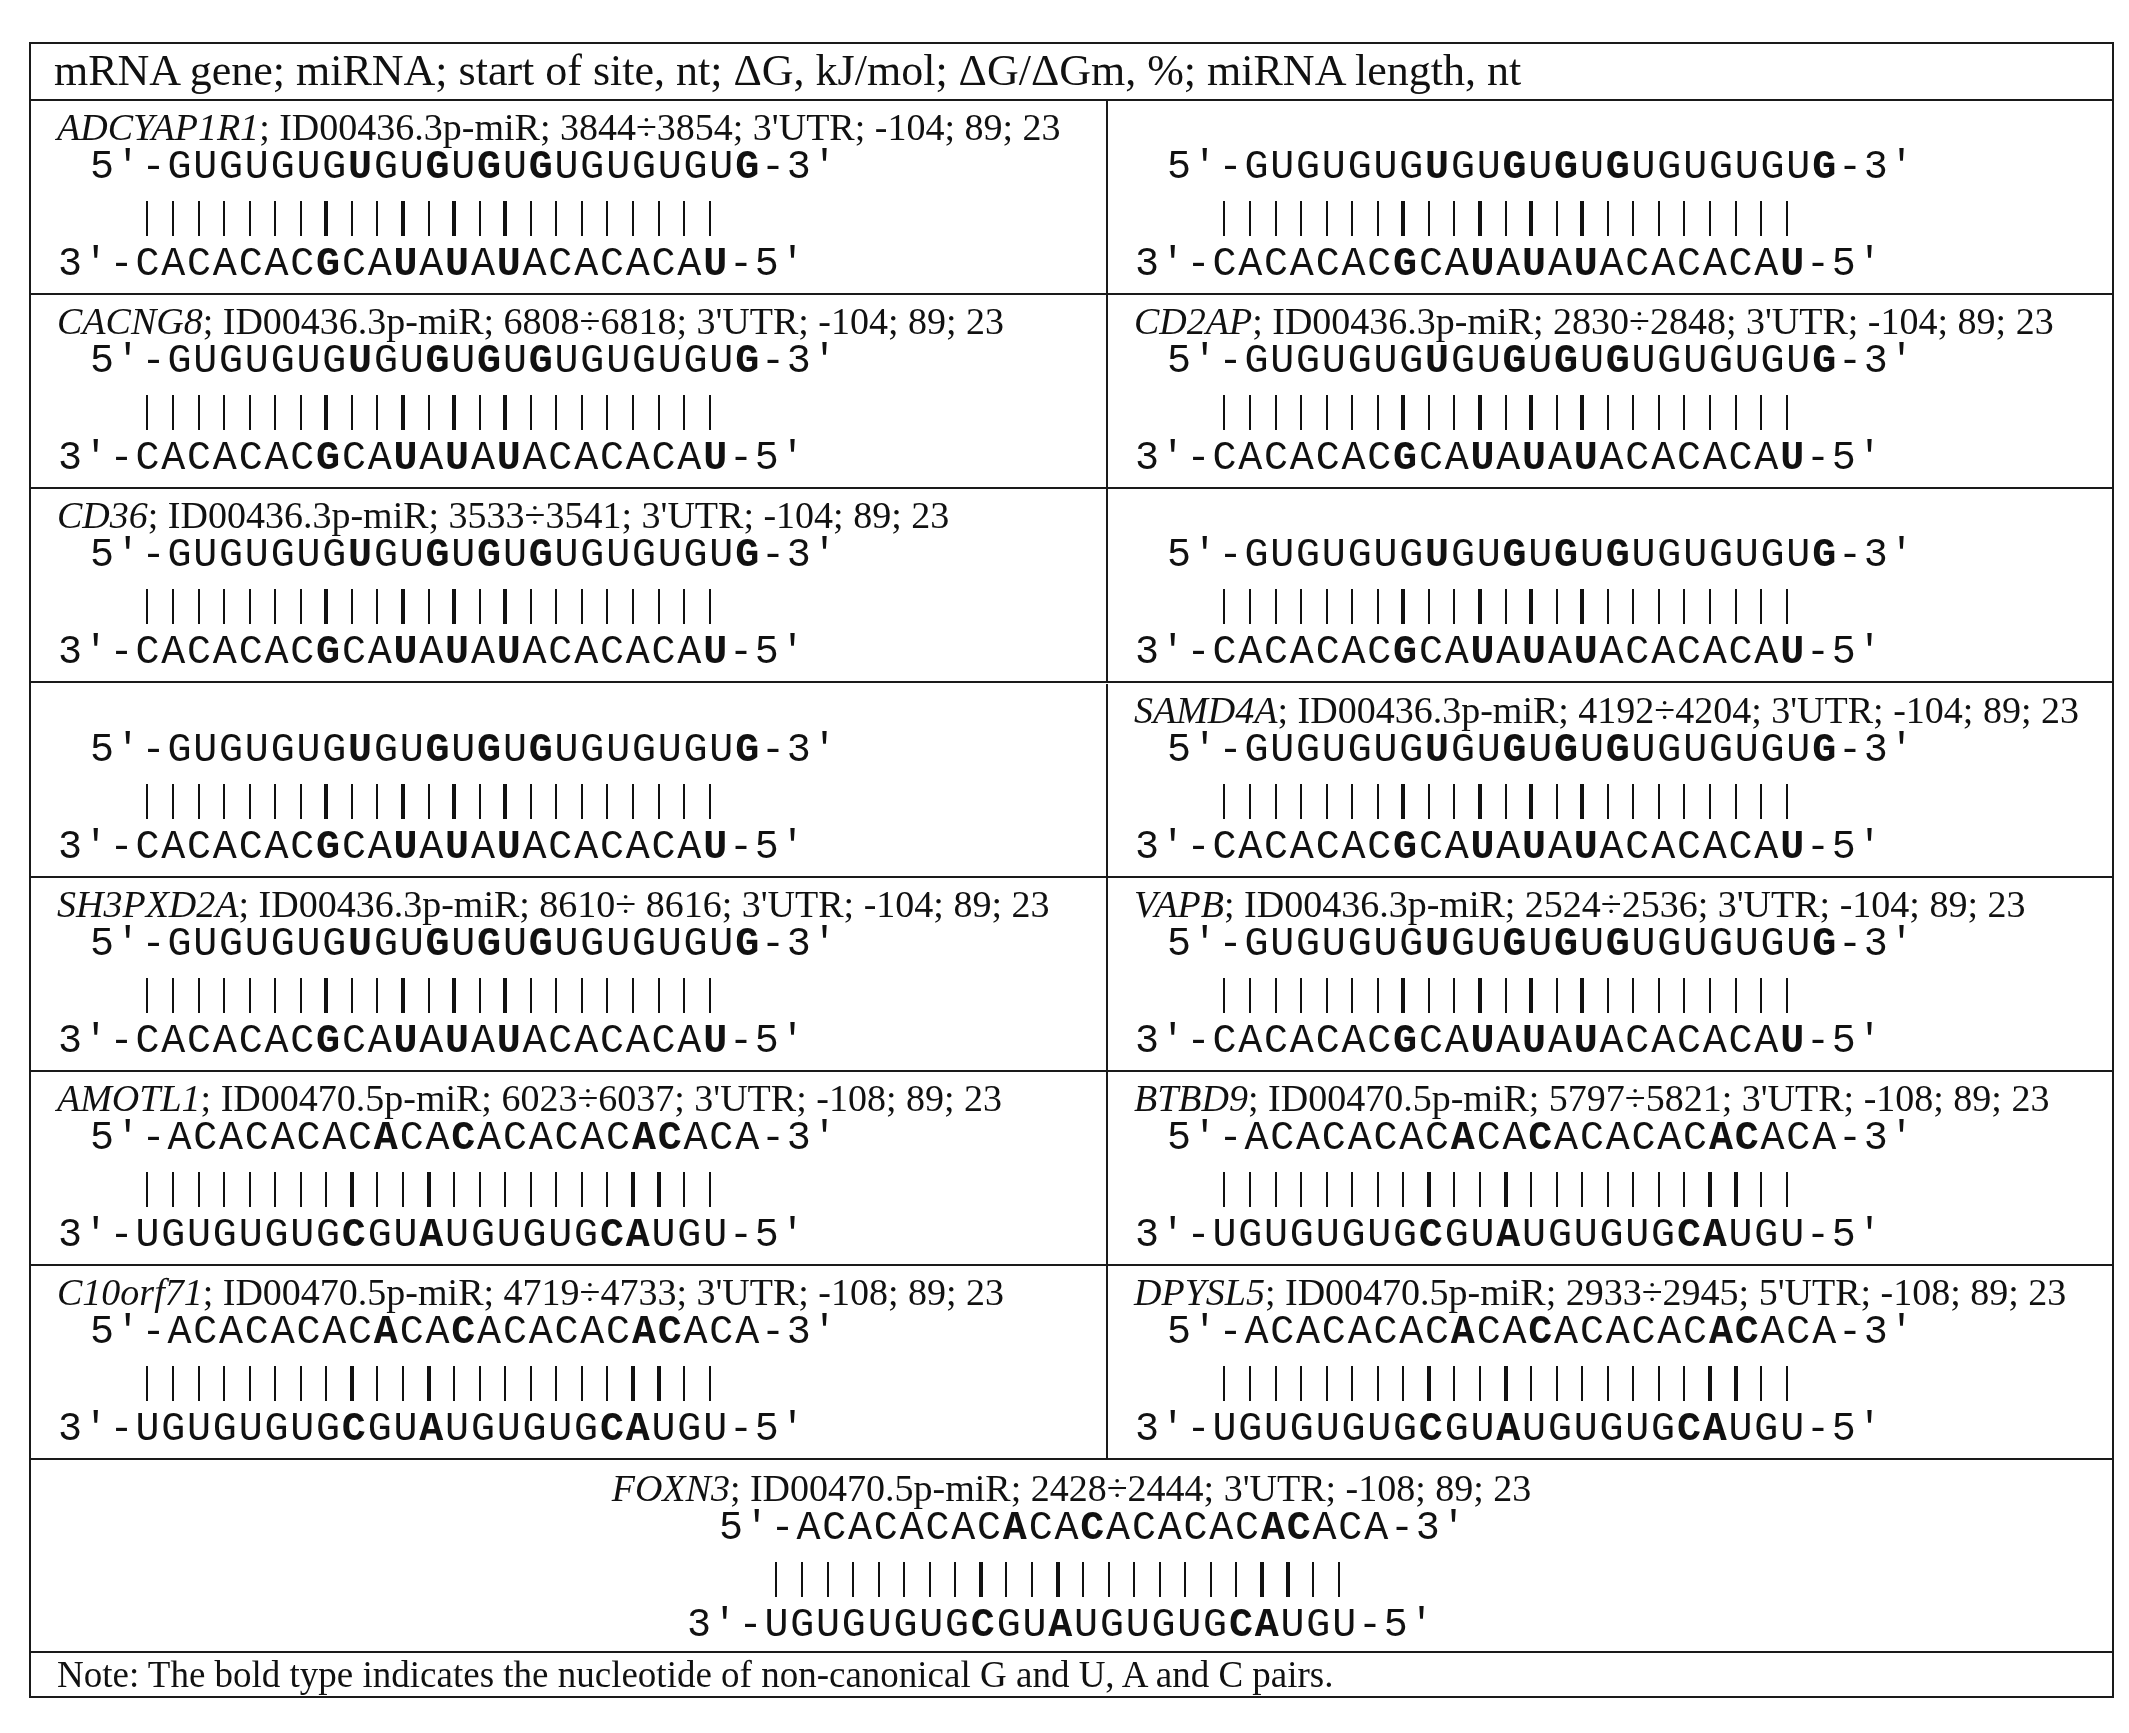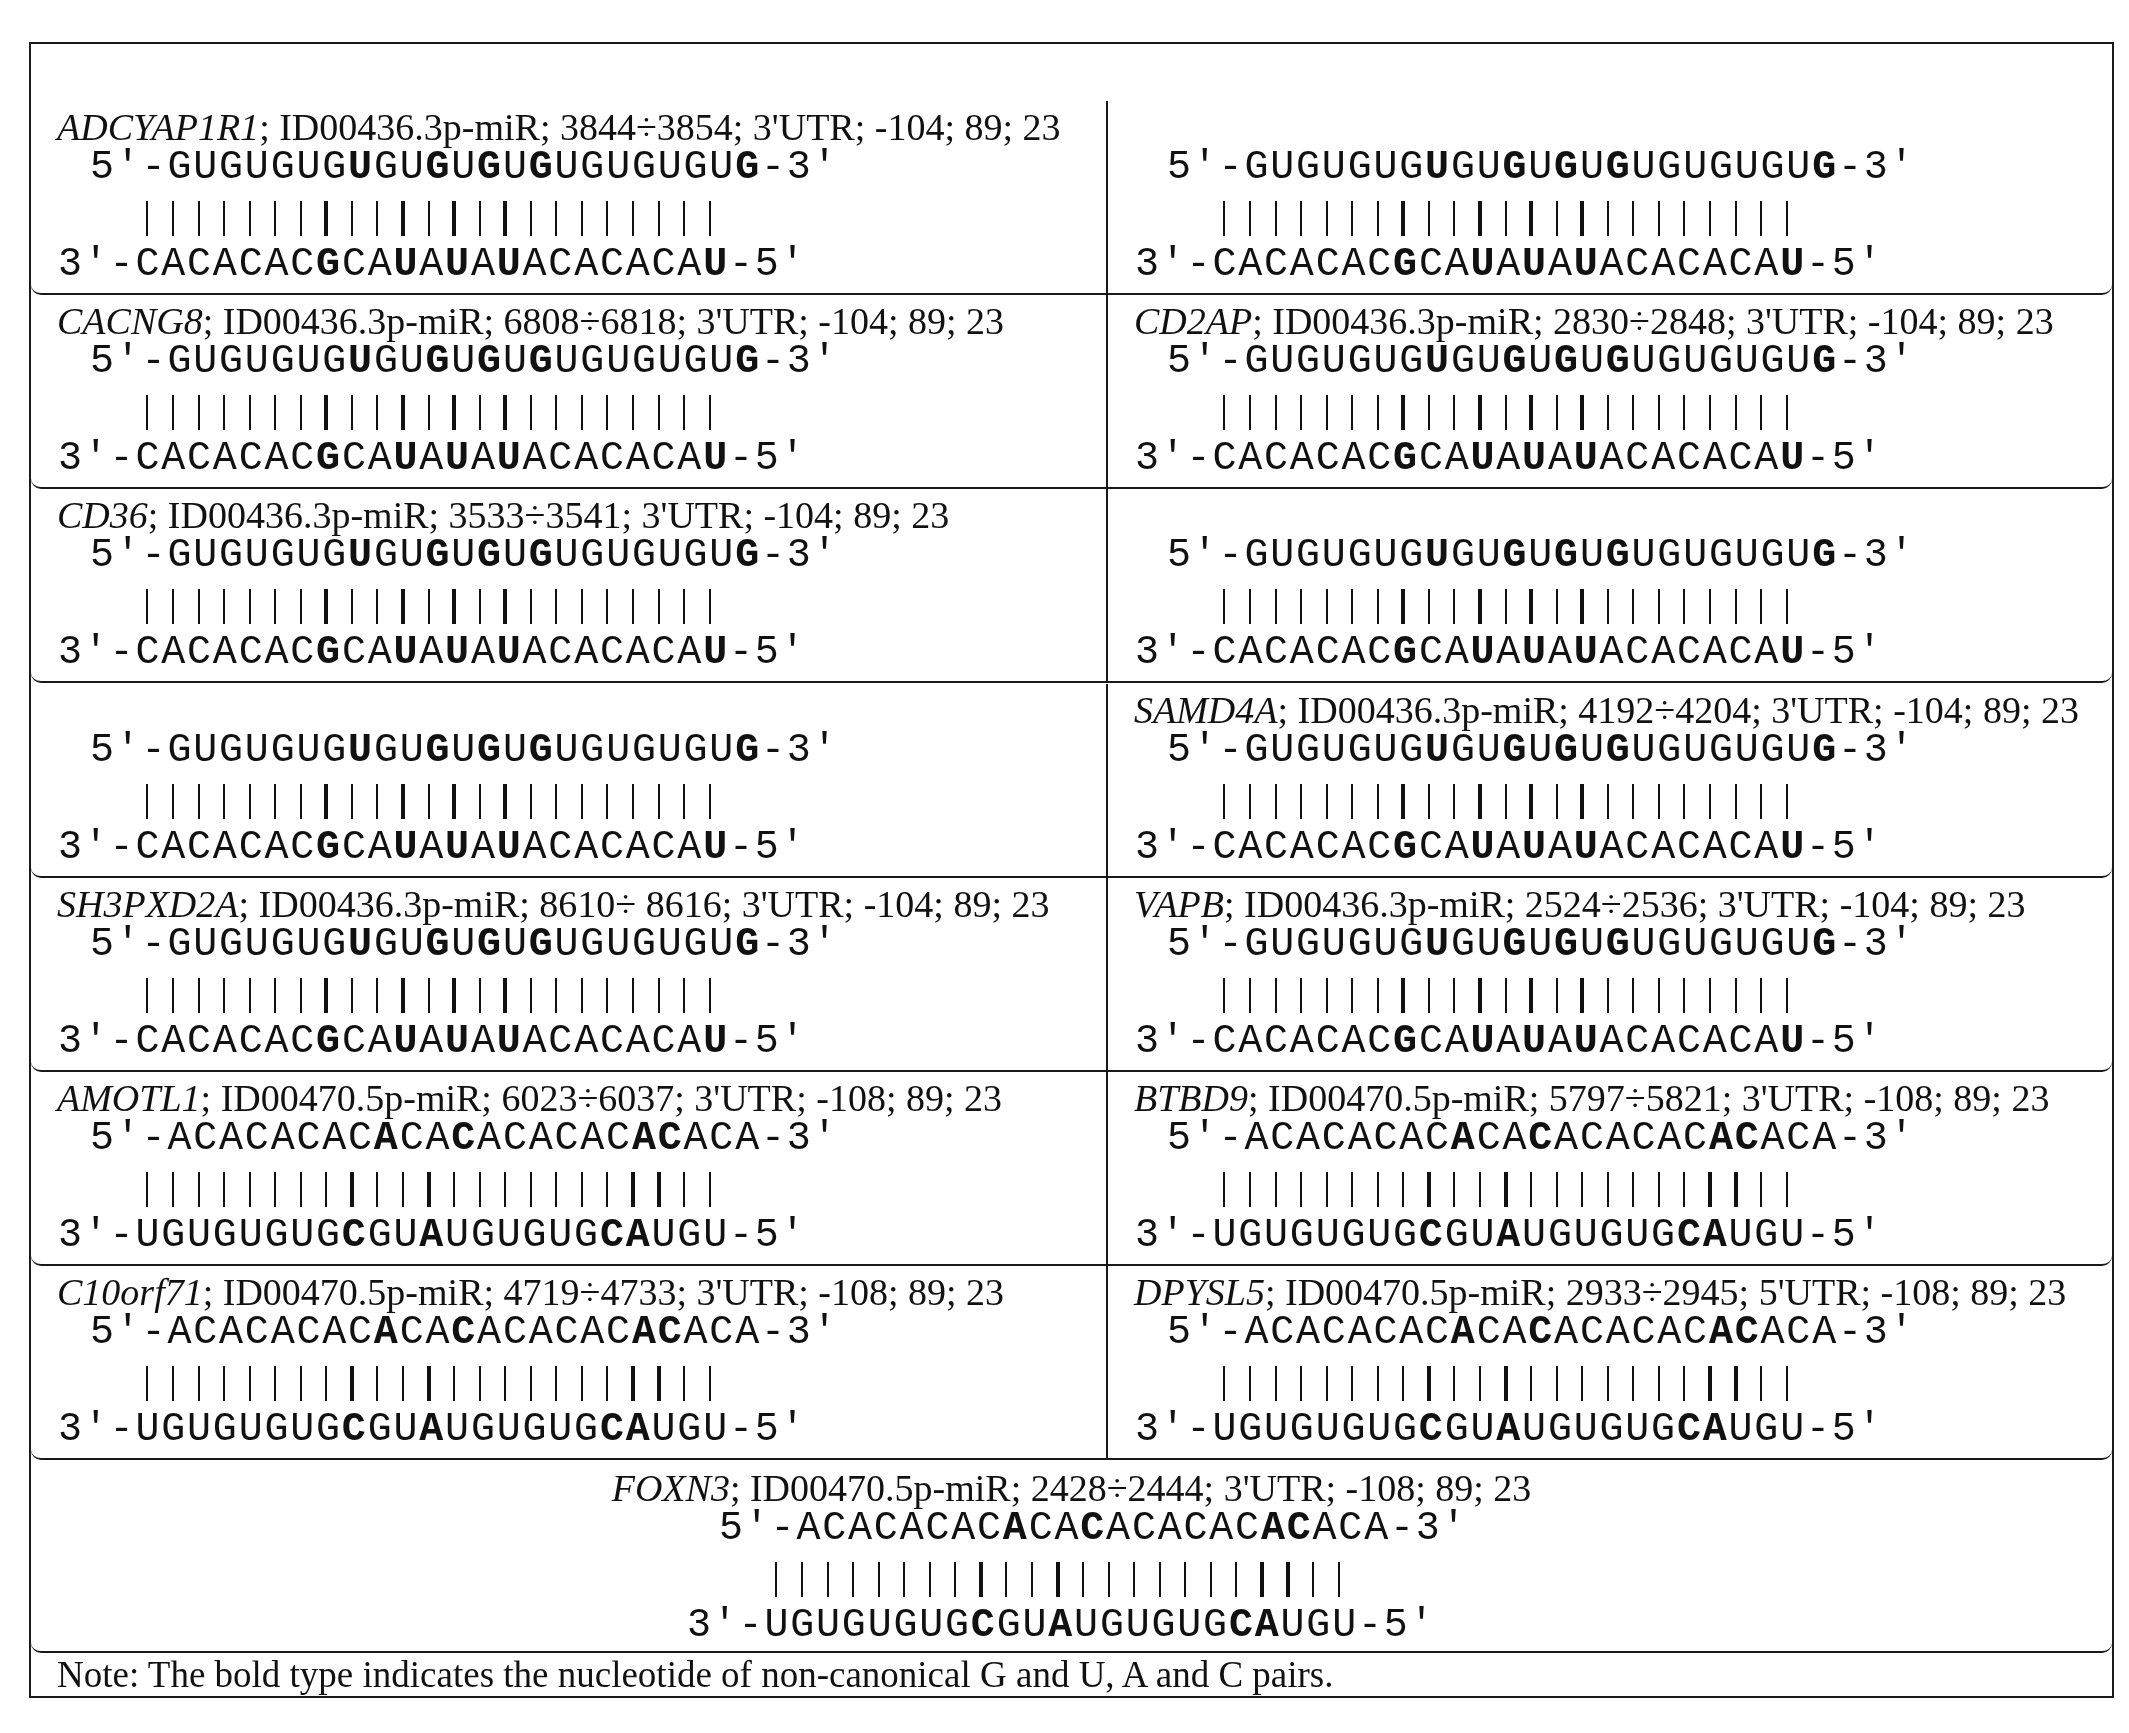--- a/index.html
+++ b/index.html
@@ -1,21 +1,21 @@
 <!DOCTYPE html>
 <html style="font-size:11px"><head>
 <meta charset="utf-8">
 <style>
   html, body { margin: 0; padding: 0; background: #ffffff; }
   body { width: 2129px; height: 1734px; position: relative; overflow: hidden; font-family: "Liberation Serif", serif; color: #111; }
   .table { position: absolute; left: 29px; top: 42px; width: 2085px; height: 1656px; border: 2.7px solid #1a1a1a; box-sizing: border-box; }
   .hdr { position: absolute; left: 0; top: 0; right: 0; height: 57px; border-bottom: 2.7px solid #1a1a1a; box-sizing: border-box; }
   .hdr-text { position: absolute; left: 23px; top: 1.4px; font-size: 44px; line-height: 52px; white-space: nowrap; }
   .grid { position: absolute; left: 0; right: 0; top: 57px; height: 1360px; }
-  .row { position: absolute; left: 0; right: 0; height: 194px; border-bottom: 2.7px solid #1a1a1a; box-sizing: border-box; border-radius: 10px; }
+  .row { position: absolute; left: 0; right: 0; height: 194px; border-bottom: 2.7px solid #1a1a1a; box-sizing: border-box; }
   .cell { position: absolute; top: 0; height: 100%; }
   .cell.left { left: 0; width: 1077px; border-right: 2px solid #1a1a1a; box-sizing: border-box; }
   .cell.right { left: 1077px; right: 0; }
   .cell.full { left: 0; right: 0; }
   .info { position: absolute; left: 26px; top: 4.1px; font-size: 38px; line-height: 44px; white-space: nowrap; }
   .info .gene { font-style: italic; }
   .seq { position: absolute; left: 27px; font-family: "Liberation Mono", monospace; font-size: 40px; letter-spacing: 1.8px; line-height: 41px; white-space: pre; }
   .seq b { font-weight: bold; }
   .seq.top { top: 46px; margin-left: 32px; }
   .seq.bot { top: 143px; }
@@ -25,20 +25,23 @@
   .cell.full .info, .cell.full .seq, .cell.full .bars { left: auto; }
   .foxn3-info { position: absolute; left: 0; right: 0; top: 4.1px; text-align: center; font-size: 38px; line-height: 44px; white-space: nowrap; }
   .foxn3-info .gene { font-style: italic; }
   .note { position: absolute; left: 0; right: 0; top: 1609px; height: 45px; border-top: 0; }
   .note-text { position: absolute; left: 26px; top: 1.4px; font-size: 37px; line-height: 42px; white-space: nowrap; }
 </style>
 </head>
 <body>
 
 <div class="table">
+  <div class="hdr">
+    <div class="hdr-text">mRNA gene; miRNA; start of site, nt; ΔG, kJ/mol; ΔG/ΔGm, %; miRNA length, nt</div>
+  </div>
 
   <div class="grid" id="grid">
       <div class="row" style="top: 0px;">
         <div class="cell left">
           <div class="info"><span class="gene">ADCYAP1R1</span><span>; ID00436.3p-miR; 3844÷3854; 3'UTR; -104; 89; 23</span></div>
           <div class="seq top"><span>5'-</span><span>GUGUGUG</span><b>U</b><span>GU</span><b>G</b><span>U</span><b>G</b><span>U</span><b>G</b><span>UGUGUGU</span><b>G</b><span>-3'</span></div>
           <div class="bars">
             <div class="bar" style="left: 88px;"></div>
             <div class="bar" style="left: 114px;"></div>
             <div class="bar" style="left: 140px;"></div>

